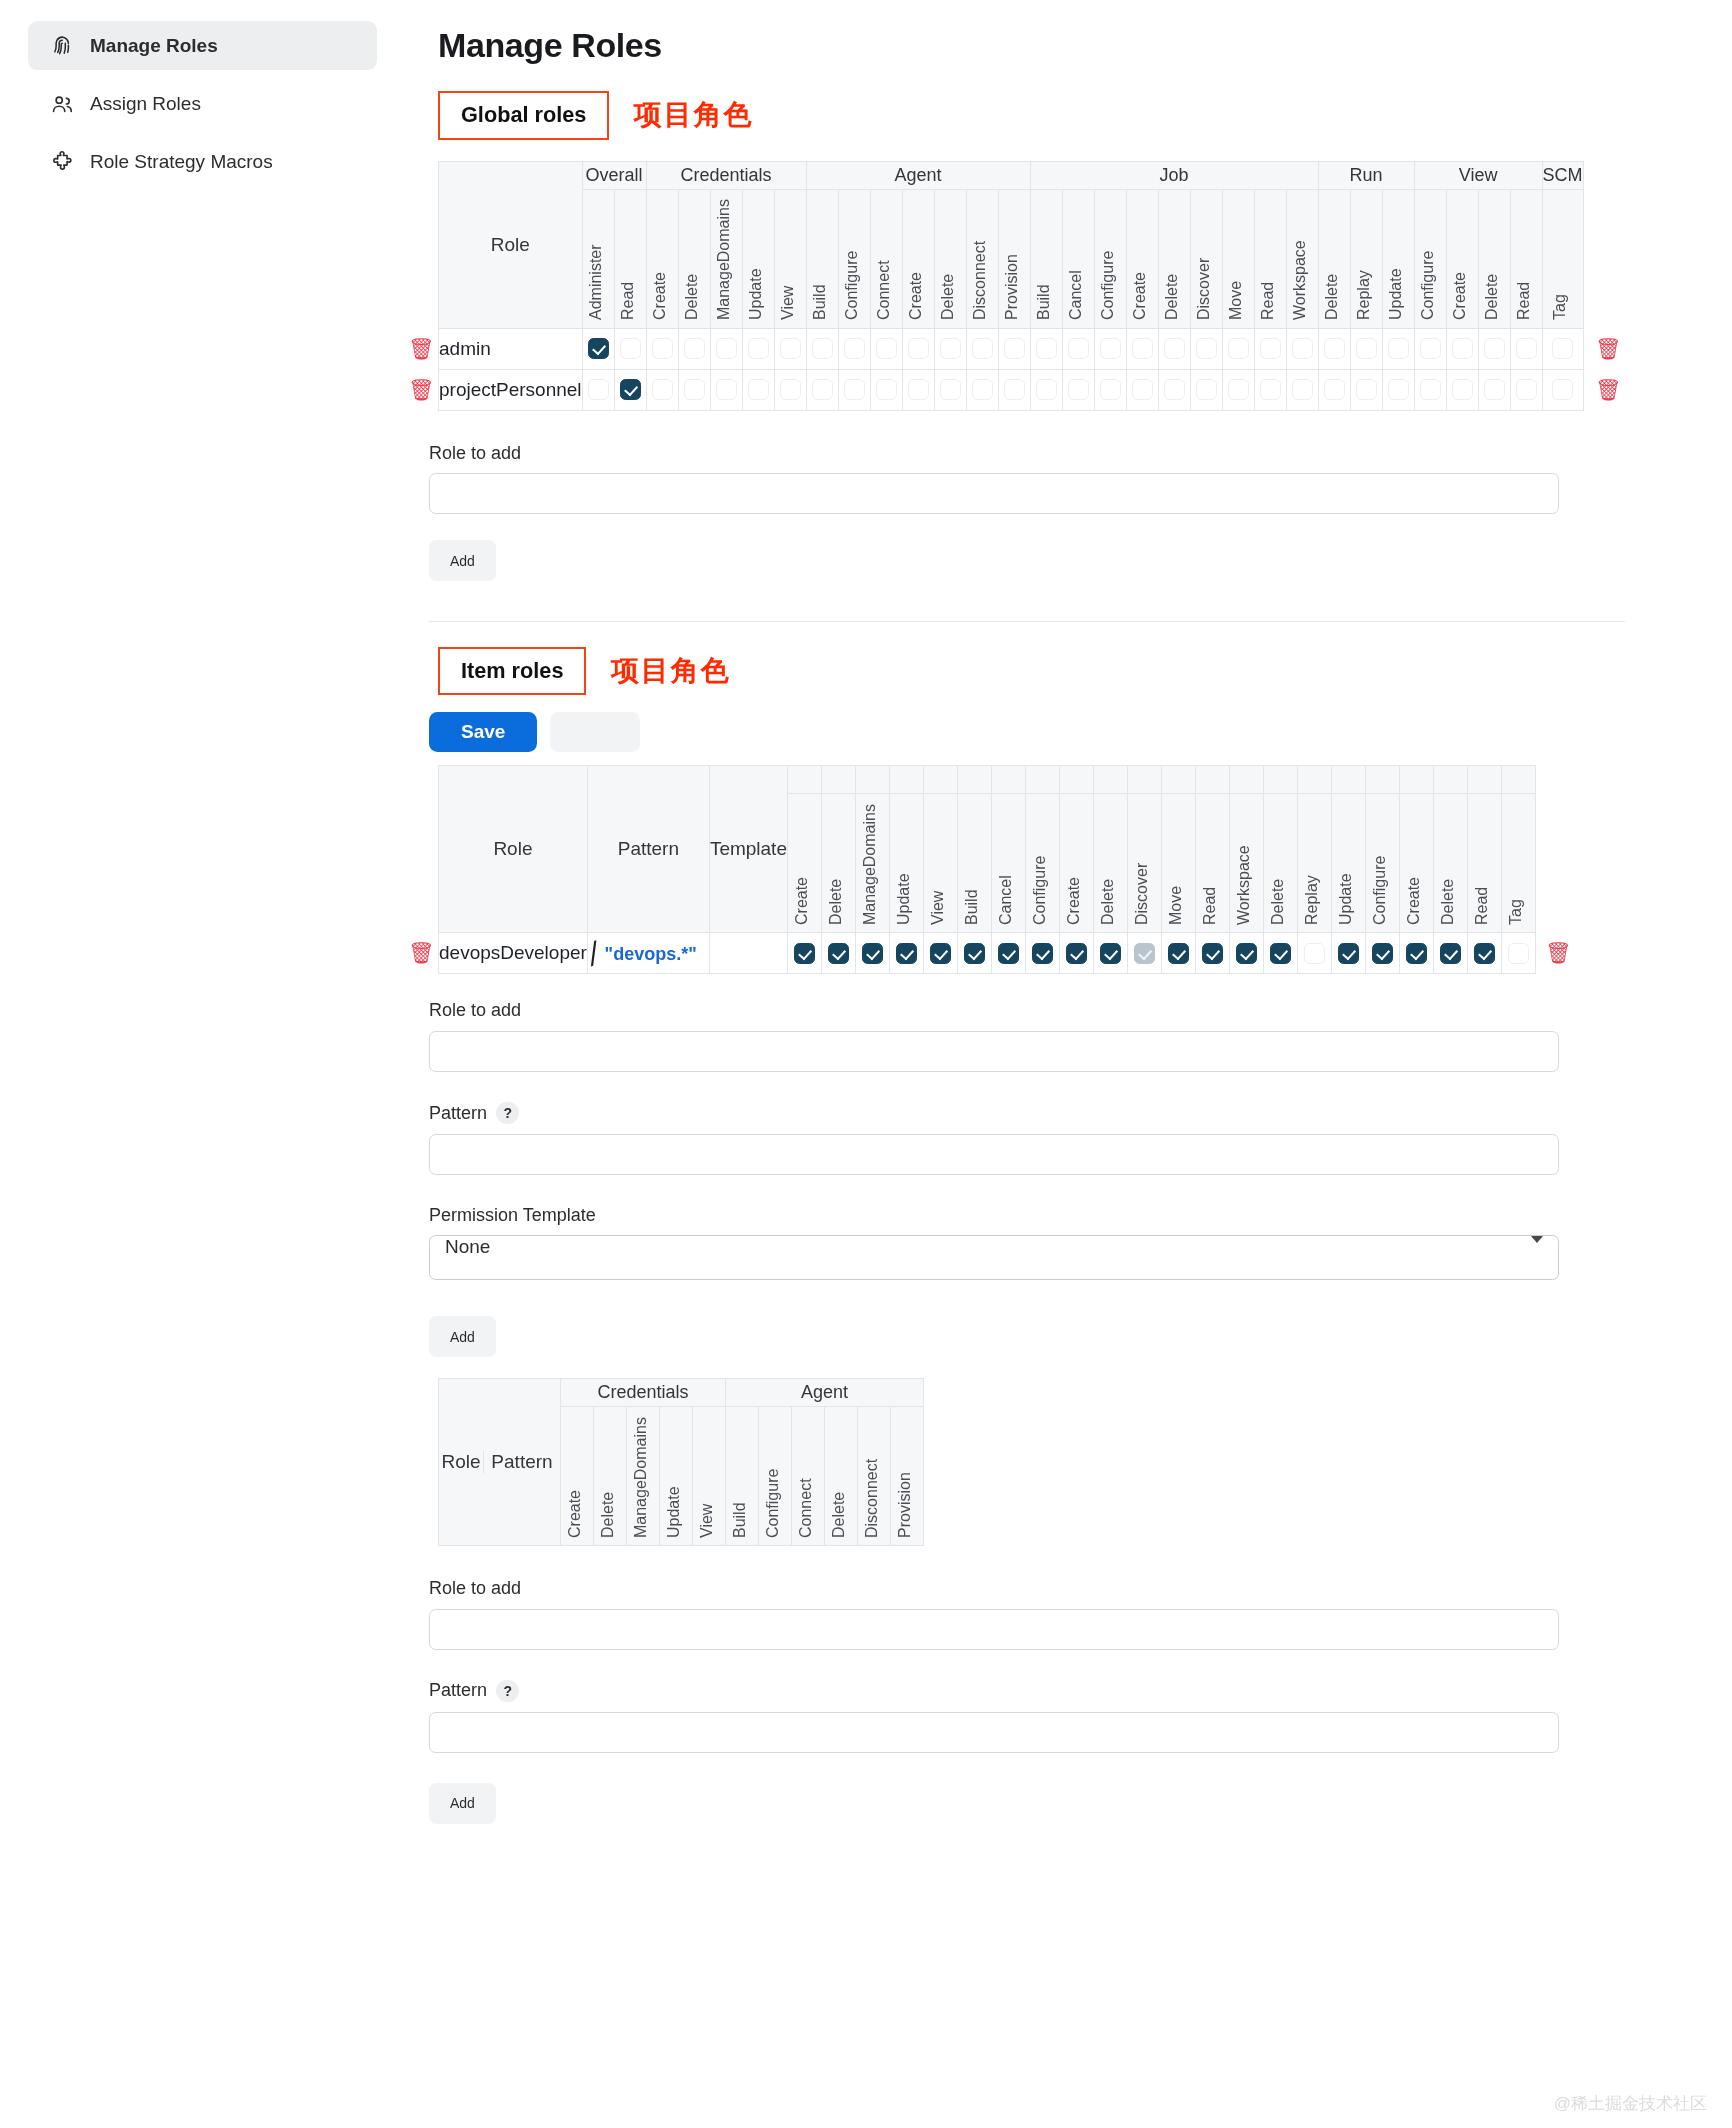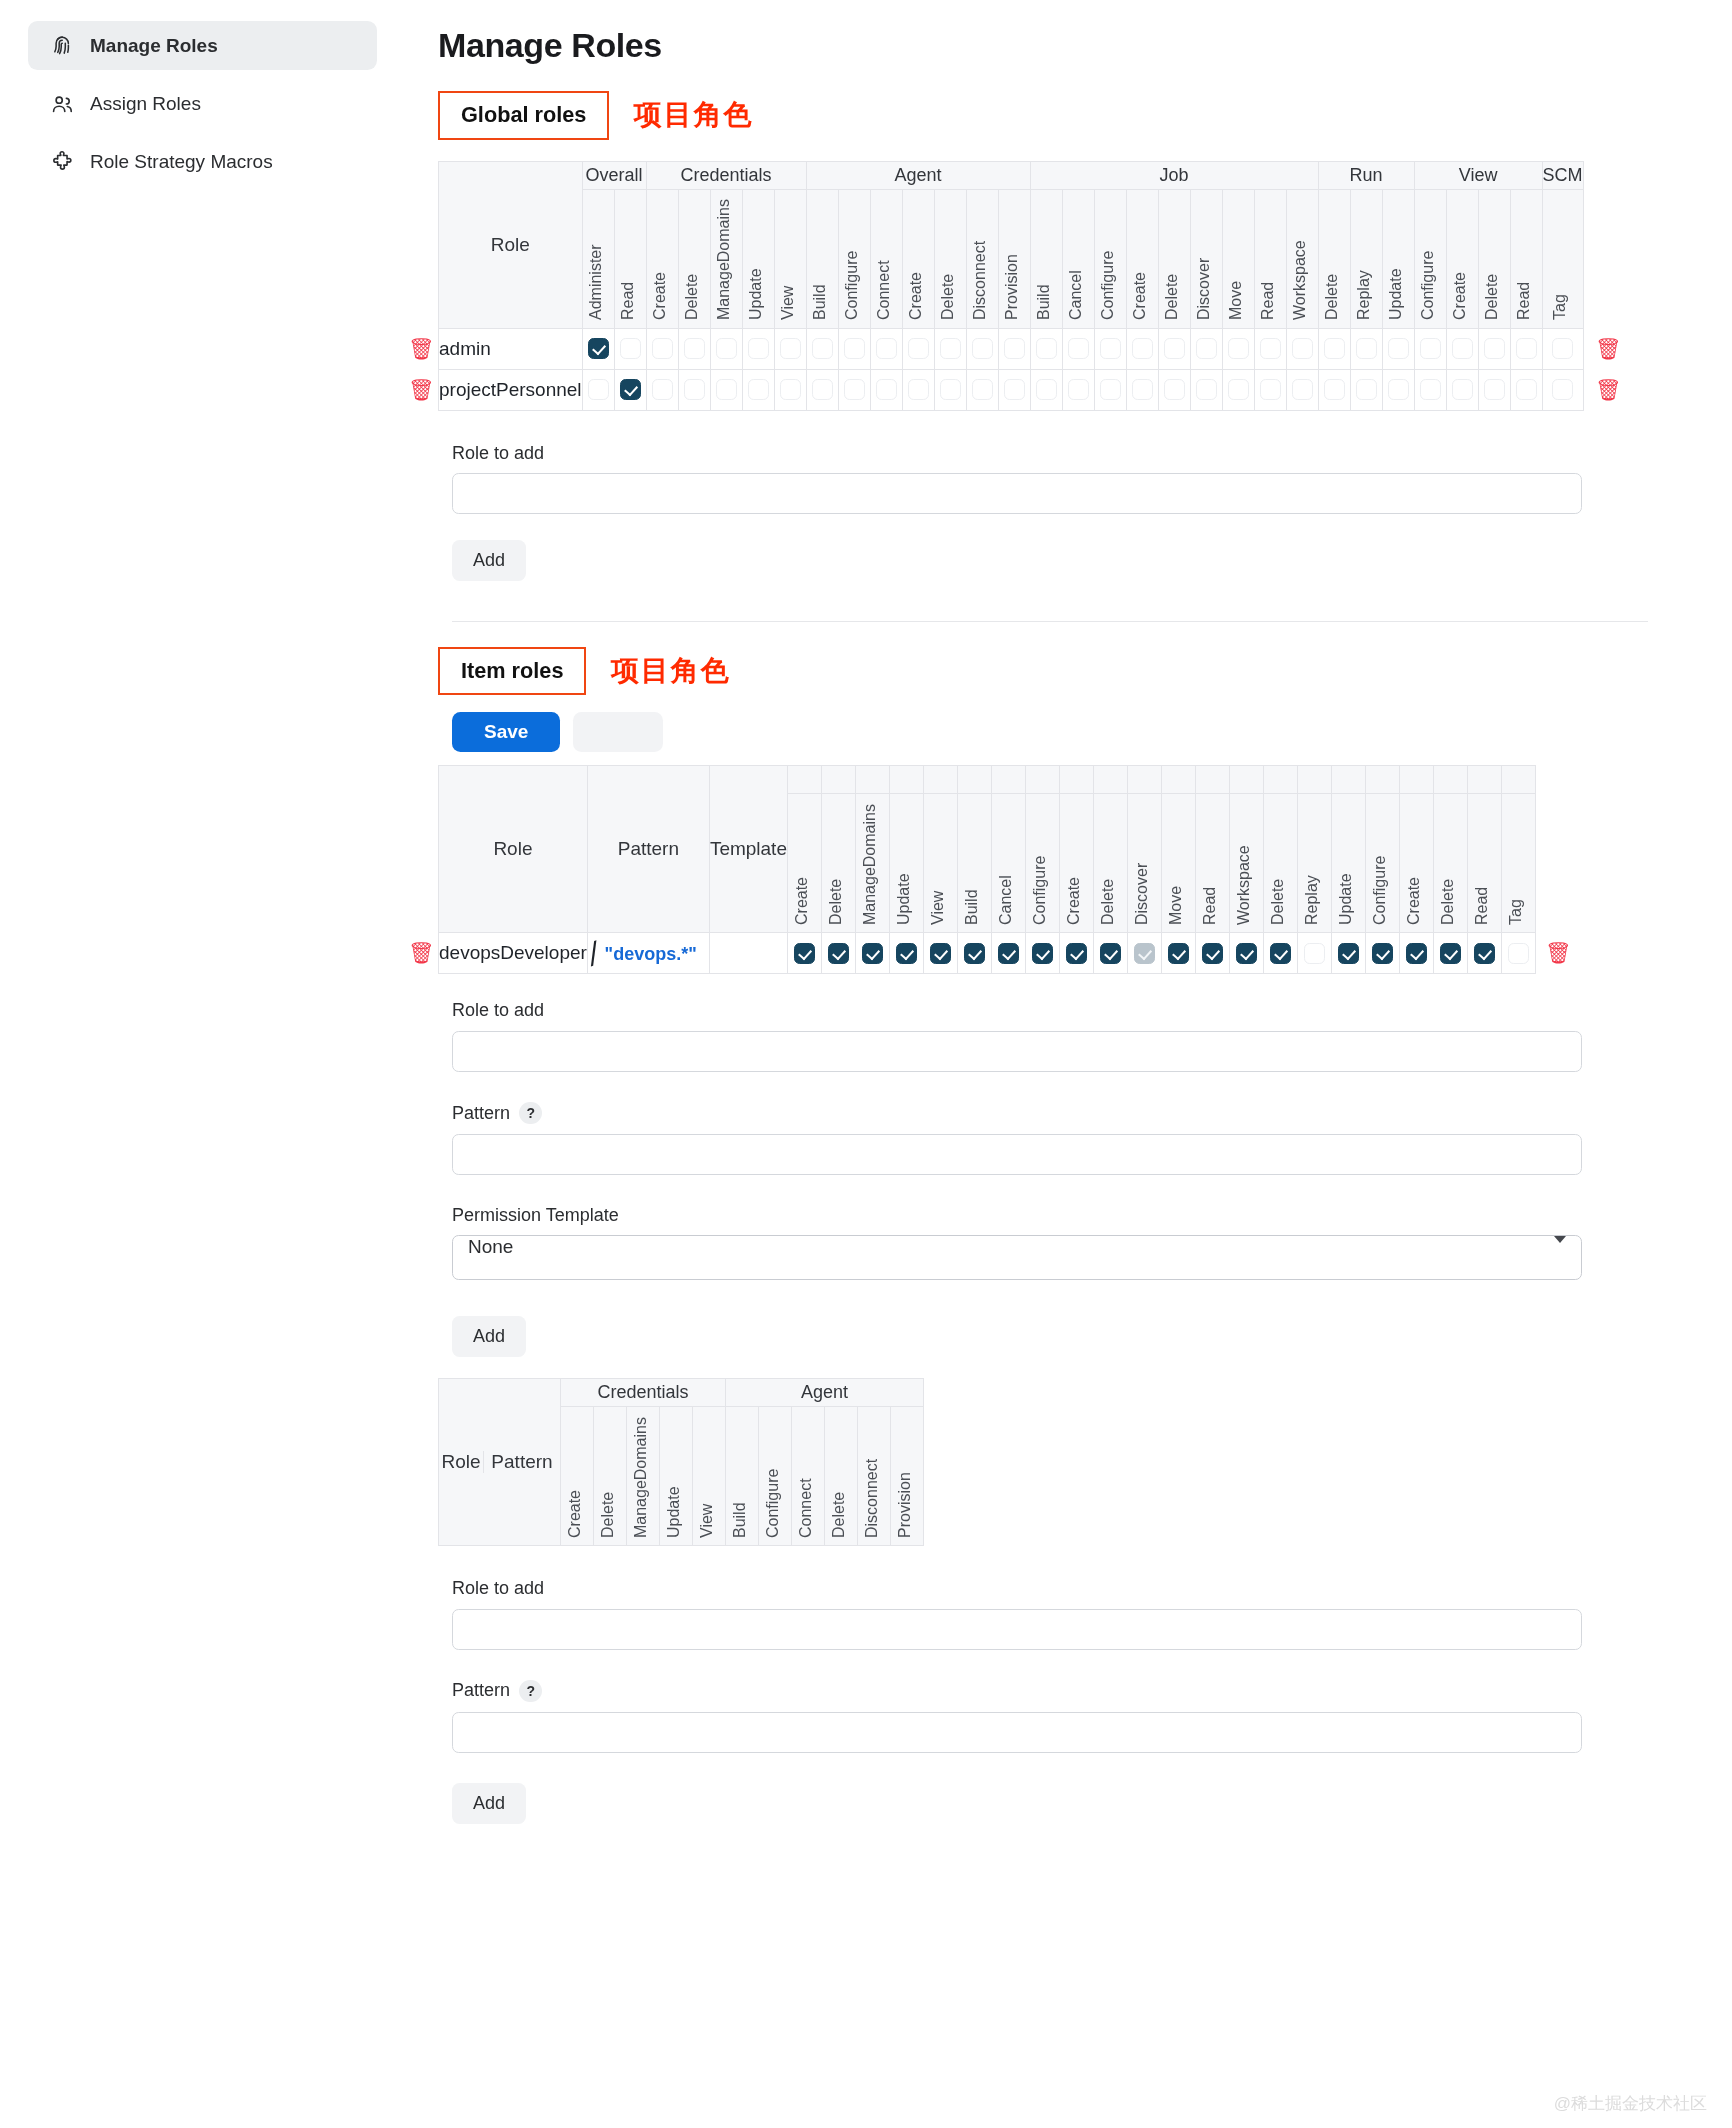--- a/index.html
+++ b/index.html
@@ -86,31 +86,31 @@
     width:1130px; height:41px; border:1.4px solid #d5d8dd; border-radius:6.6px; background:#fff;
   }
   .select {
     width:1130px; height:45px; border:1.4px solid #c9ccd2; border-radius:6.6px; background:#fff;
     display:flex; align-items:flex-start; padding:0 15px; font-size:19px; color:#2b2d30;
     justify-content:space-between;
   }
   .chev { width:0;height:0;border-left:6.6px solid transparent;border-right:6.6px solid transparent;border-top:7.5px solid #45484d; }
   .btn-add {
     background:#f2f3f5; border:none; border-radius:7.5px; height:41px; padding:0 21px;
-    font-size:18px; color:#2b2d30; cursor:pointer; font-family:inherit;
+    font-size:14px; color:#2b2d30; cursor:pointer; font-family:inherit;
   }
   .btn-save {
     background:#0b6ddb; color:#fff; border:none; border-radius:8.5px; height:40px; padding:0 32px;
     font-size:19px; font-weight:bold; cursor:pointer; font-family:inherit;
   }
   .btn-ghost { background:#f2f3f5; border:none; border-radius:8.5px; height:40px; width:90px; margin-left:13px; }
   .divider { border-top:0.9px solid #e6e7ea; width:1196px; margin-left:0; }
 
   .wm { position:absolute; right:26px; bottom:13px; color:#dcdcdc; font-size:17px; }
-  .sec { margin-left:47px; }
+  .sec { margin-left:24px; }
   .editico { display:inline-block; transform:rotate(-20deg); font-weight:bold; }
   .pat { color:#1669d6; font-weight:bold; font-size:18px; }
 </style>
 </head>
 <body>
 
 <div class="sidebar">
   <div class="side-item active">
     <span class="side-ico">
       <svg width="24.5" height="24.5" viewBox="0 0 24 24" fill="none" stroke="#2b2d30" stroke-width="1.5" stroke-linecap="round">

